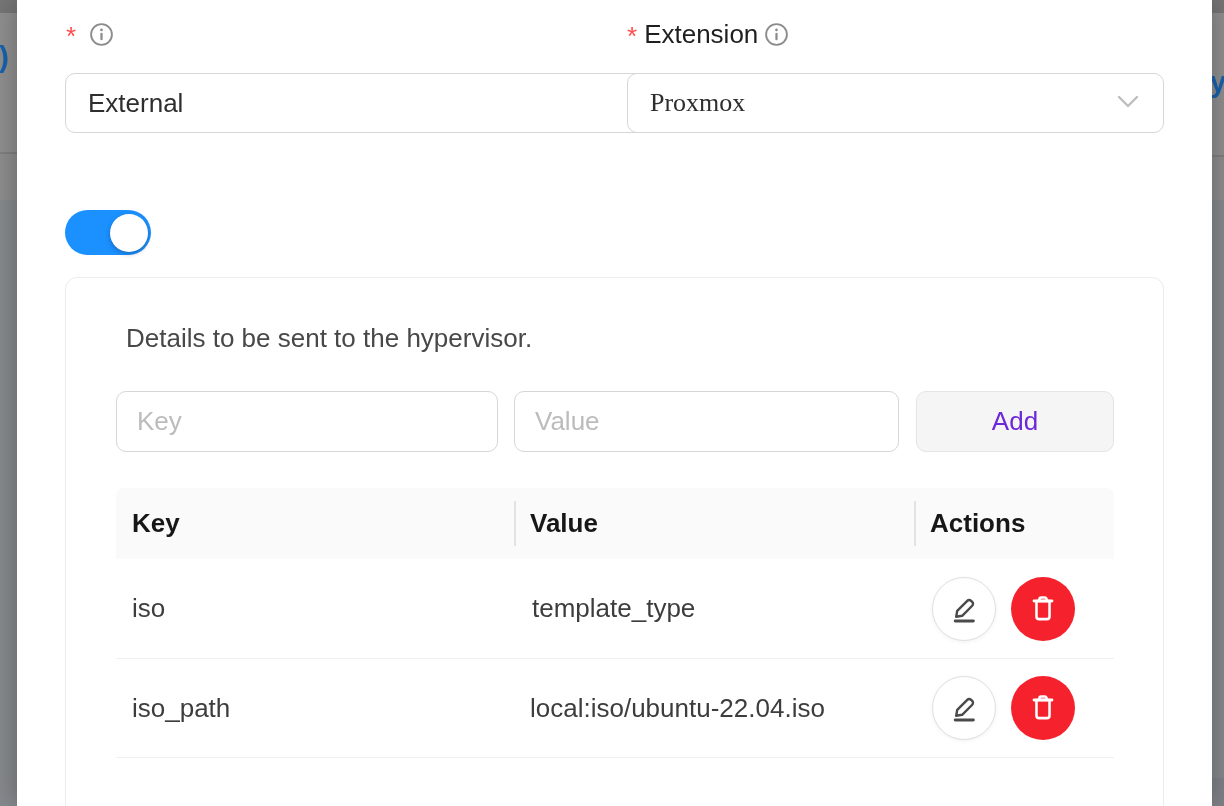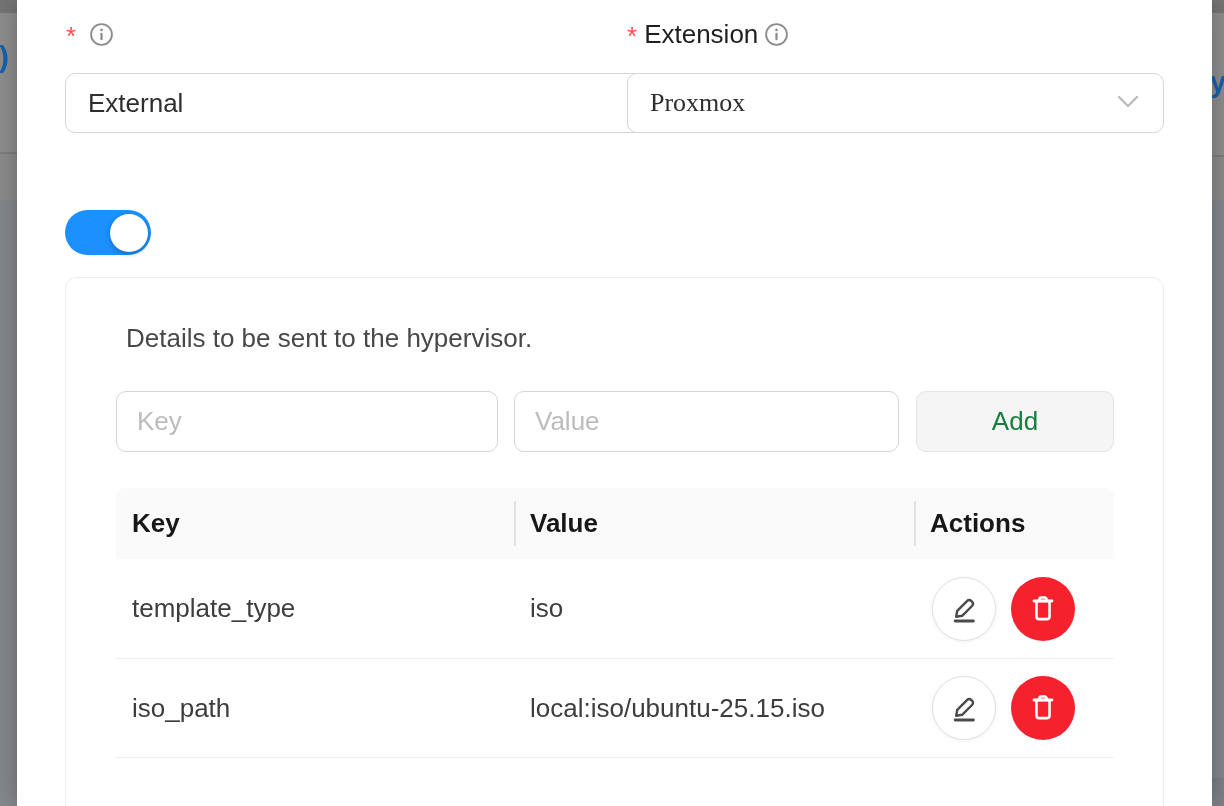--- a/index.html
+++ b/index.html
@@ -67,21 +67,21 @@
     position:absolute; top:113px; height:61px; background:#fff;
     border:1.5px solid #d6d6d6; border-radius:10px;
     padding:0 20px; font-size:26px; color:#2e2e2e;
     font-family:"Liberation Sans","DejaVu Sans",sans-serif; outline:none;
   }
   .text-input::placeholder { color:#bcbcbc; opacity:1; }
 
   .add-btn {
     position:absolute; top:113px; left:850px; width:198px; height:61px;
     background:#f5f5f5; border:1.5px solid #e4e4e4; border-radius:10px;
-    font-size:26px; color:#15803d; text-align:center; line-height:58px;
+    font-size:26px; color:#6d28d9; text-align:center; line-height:58px;
     font-family:"Liberation Sans","DejaVu Sans",sans-serif; cursor:not-allowed;
   }
 
   
   #kv-table { position:absolute; left:50px; top:210px; width:998px; }
   .thead {
     position:relative; display:flex; align-items:center; height:71px;
     background:#fafafa; border-radius:8px 8px 0 0;
   }
   .th { font-size:26px; font-weight:600; color:#171717; padding-left:16px; }
@@ -190,42 +190,42 @@
     <div id="kv-table">
       <div class="thead">
         <div class="th th-key">Key</div>
         <div class="th th-value">Value</div>
         <div class="th th-actions">Actions</div>
         <div class="vsep vsep1"></div>
         <div class="vsep vsep2"></div>
       </div>
 
       <div class="trow trow-1">
+        <div class="td td-value">iso</div>
         <div class="td td-key">template_type</div>
-        <div class="td td-value">iso</div>
         <div class="td-actions">
           <div class="circle-btn edit-btn">
             <svg width="34" height="34" viewBox="0 0 24 24">
               <path d="M7.2 13.3 L14.3 6.2 a1.9 1.9 0 0 1 2.7 0 l0.8 0.8 a1.9 1.9 0 0 1 0 2.7 L10.7 16.8 L6.5 17.5 Z" fill="none" stroke="#4a4a4a" stroke-width="1.7" stroke-linejoin="round"></path>
               <line x1="5.8" y1="20.4" x2="18.6" y2="20.4" stroke="#4a4a4a" stroke-width="2.1" stroke-linecap="round"></line>
             </svg>
           </div>
           <div class="circle-btn delete-btn">
             <svg width="32" height="32" viewBox="0 0 24 24">
               <path d="M9.3 5.6 V4.7 a1.3 1.3 0 0 1 1.3-1.3 h2.8 a1.3 1.3 0 0 1 1.3 1.3 v0.9" fill="none" stroke="#ffffff" stroke-width="1.9"></path>
               <line x1="5.3" y1="6" x2="18.7" y2="6" stroke="#ffffff" stroke-width="2.2" stroke-linecap="round"></line>
               <path d="M7.1 6 h9.8 v11.6 a2 2 0 0 1 -2 2 h-5.8 a2 2 0 0 1 -2 -2 Z" fill="none" stroke="#ffffff" stroke-width="1.9" stroke-linejoin="round"></path>
             </svg>
           </div>
         </div>
       </div>
 
       <div class="trow trow-2">
         <div class="td td-key">iso_path</div>
-        <div class="td td-value">local:iso/ubuntu-25.15.iso</div>
+        <div class="td td-value">local:iso/ubuntu-22.04.iso</div>
         <div class="td-actions">
           <div class="circle-btn edit-btn">
             <svg width="34" height="34" viewBox="0 0 24 24">
               <path d="M7.2 13.3 L14.3 6.2 a1.9 1.9 0 0 1 2.7 0 l0.8 0.8 a1.9 1.9 0 0 1 0 2.7 L10.7 16.8 L6.5 17.5 Z" fill="none" stroke="#4a4a4a" stroke-width="1.7" stroke-linejoin="round"></path>
               <line x1="5.8" y1="20.4" x2="18.6" y2="20.4" stroke="#4a4a4a" stroke-width="2.1" stroke-linecap="round"></line>
             </svg>
           </div>
           <div class="circle-btn delete-btn">
             <svg width="32" height="32" viewBox="0 0 24 24">
               <path d="M9.3 5.6 V4.7 a1.3 1.3 0 0 1 1.3-1.3 h2.8 a1.3 1.3 0 0 1 1.3 1.3 v0.9" fill="none" stroke="#ffffff" stroke-width="1.9"></path>

